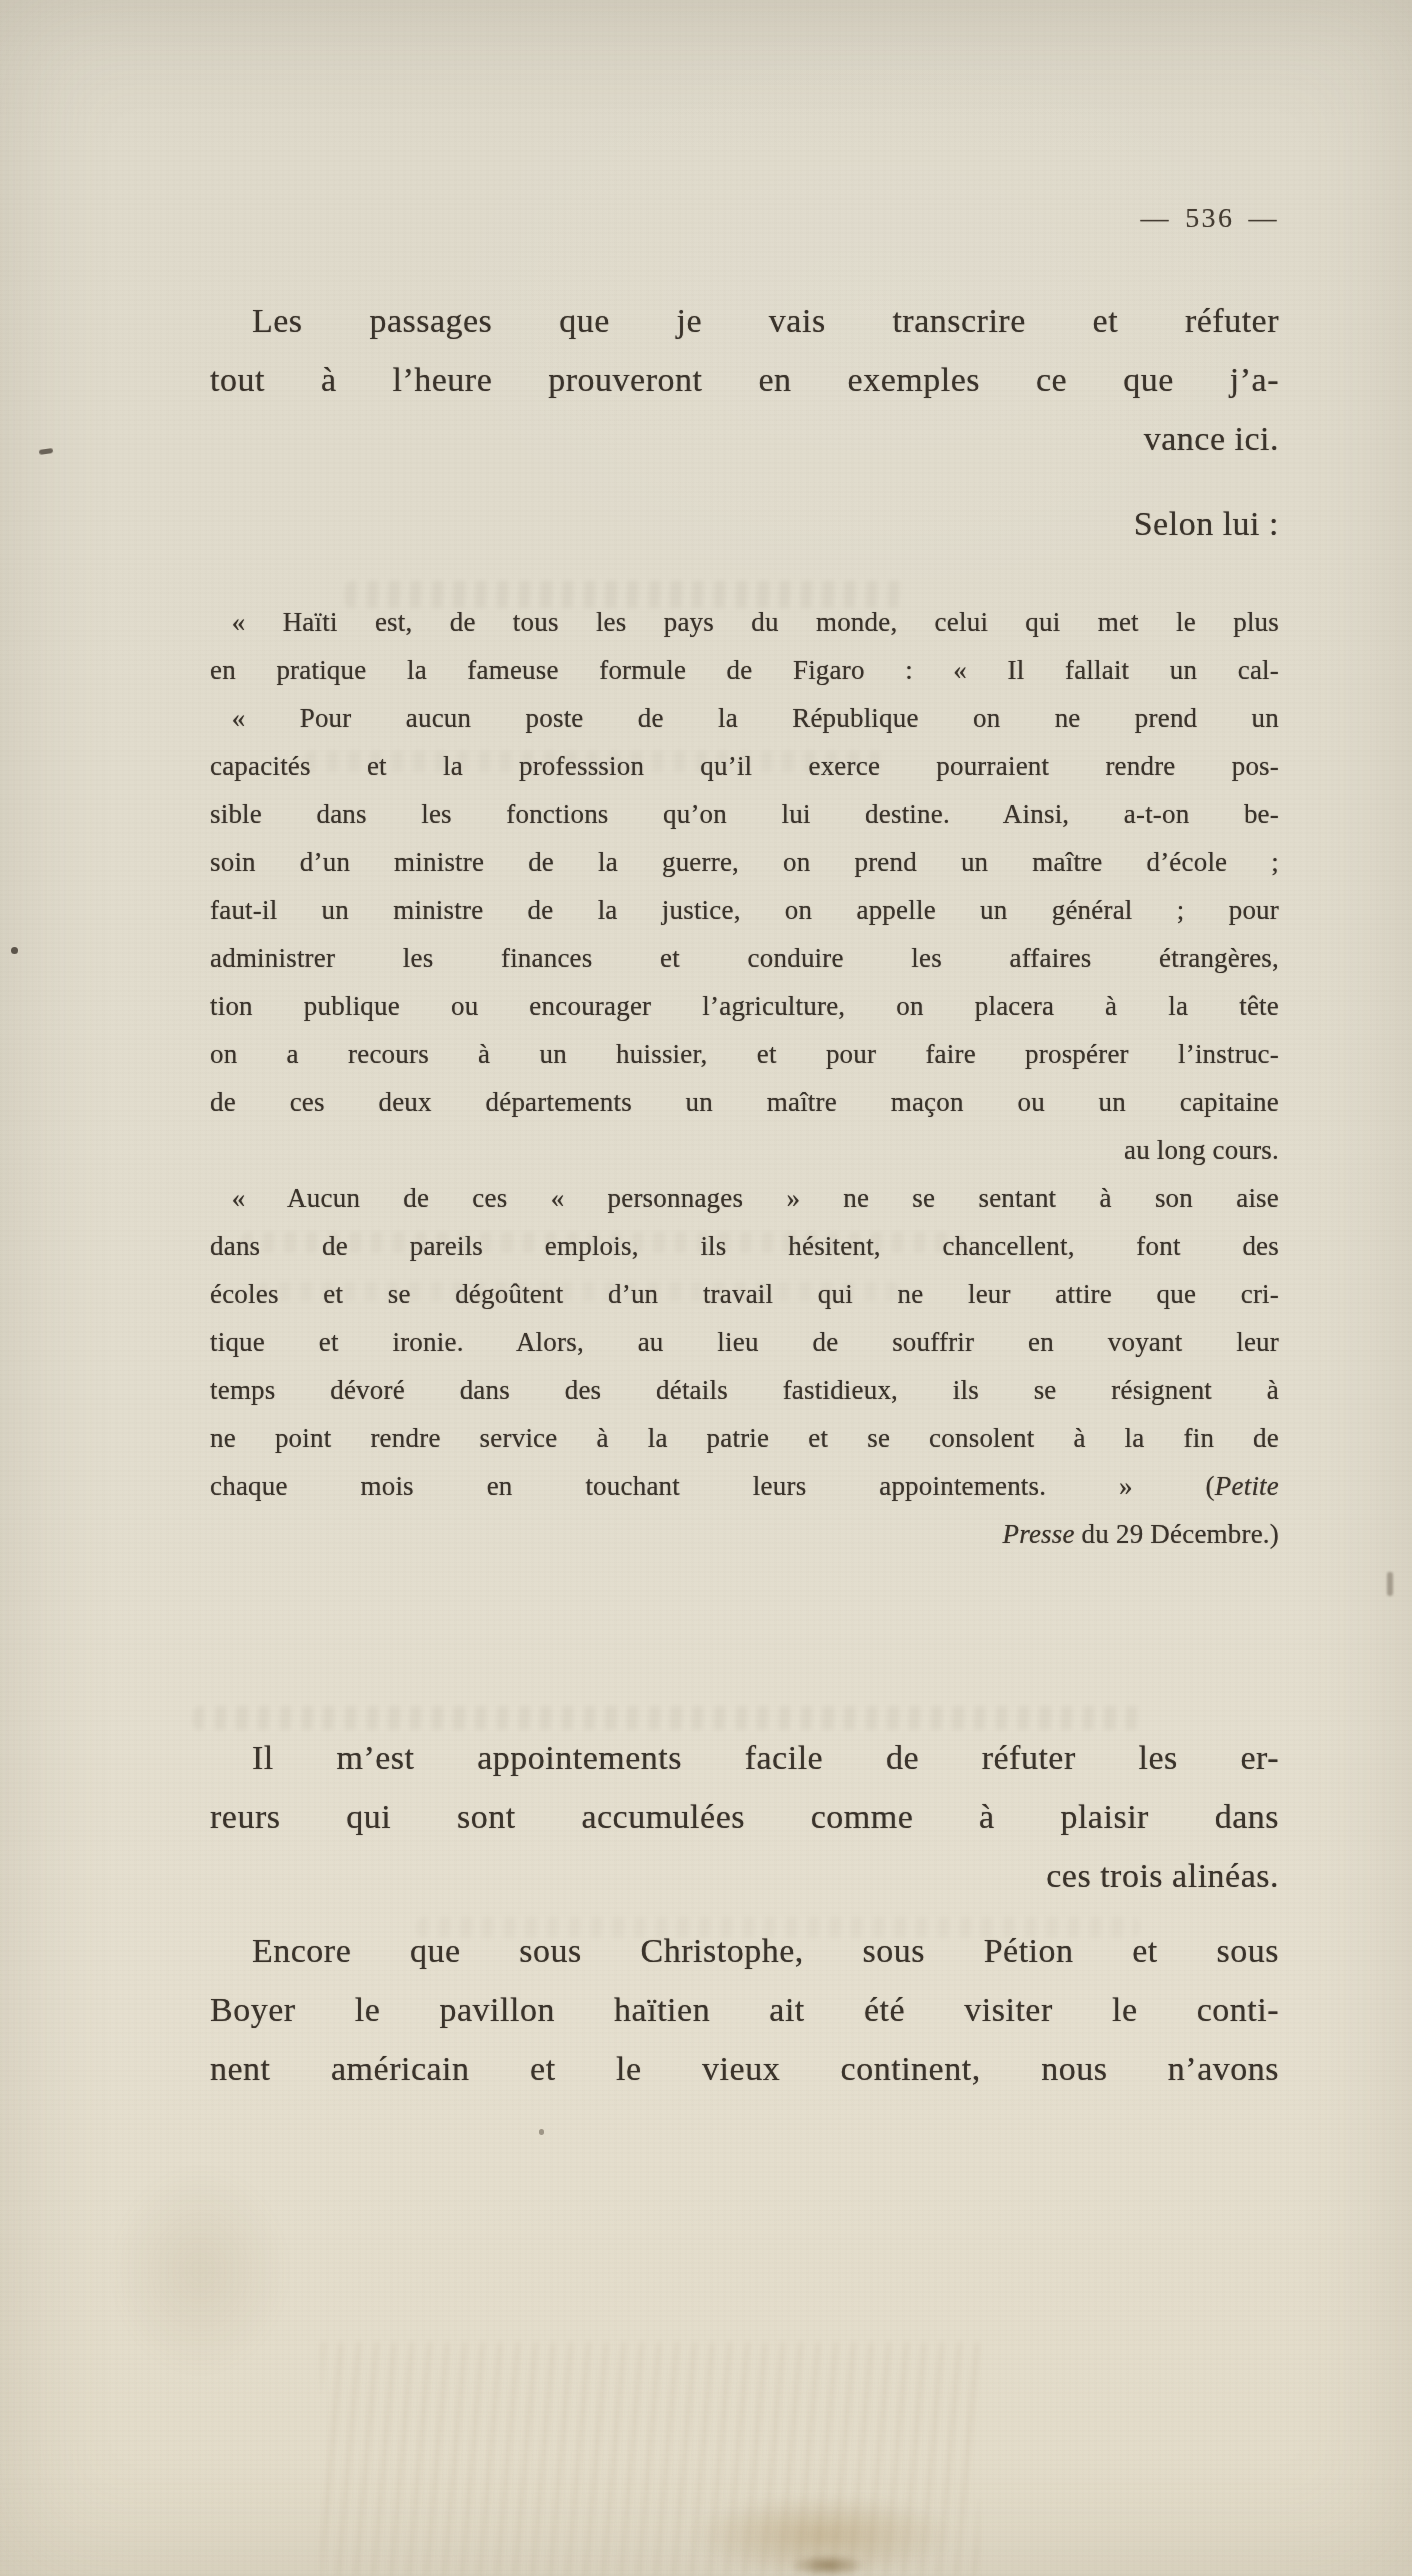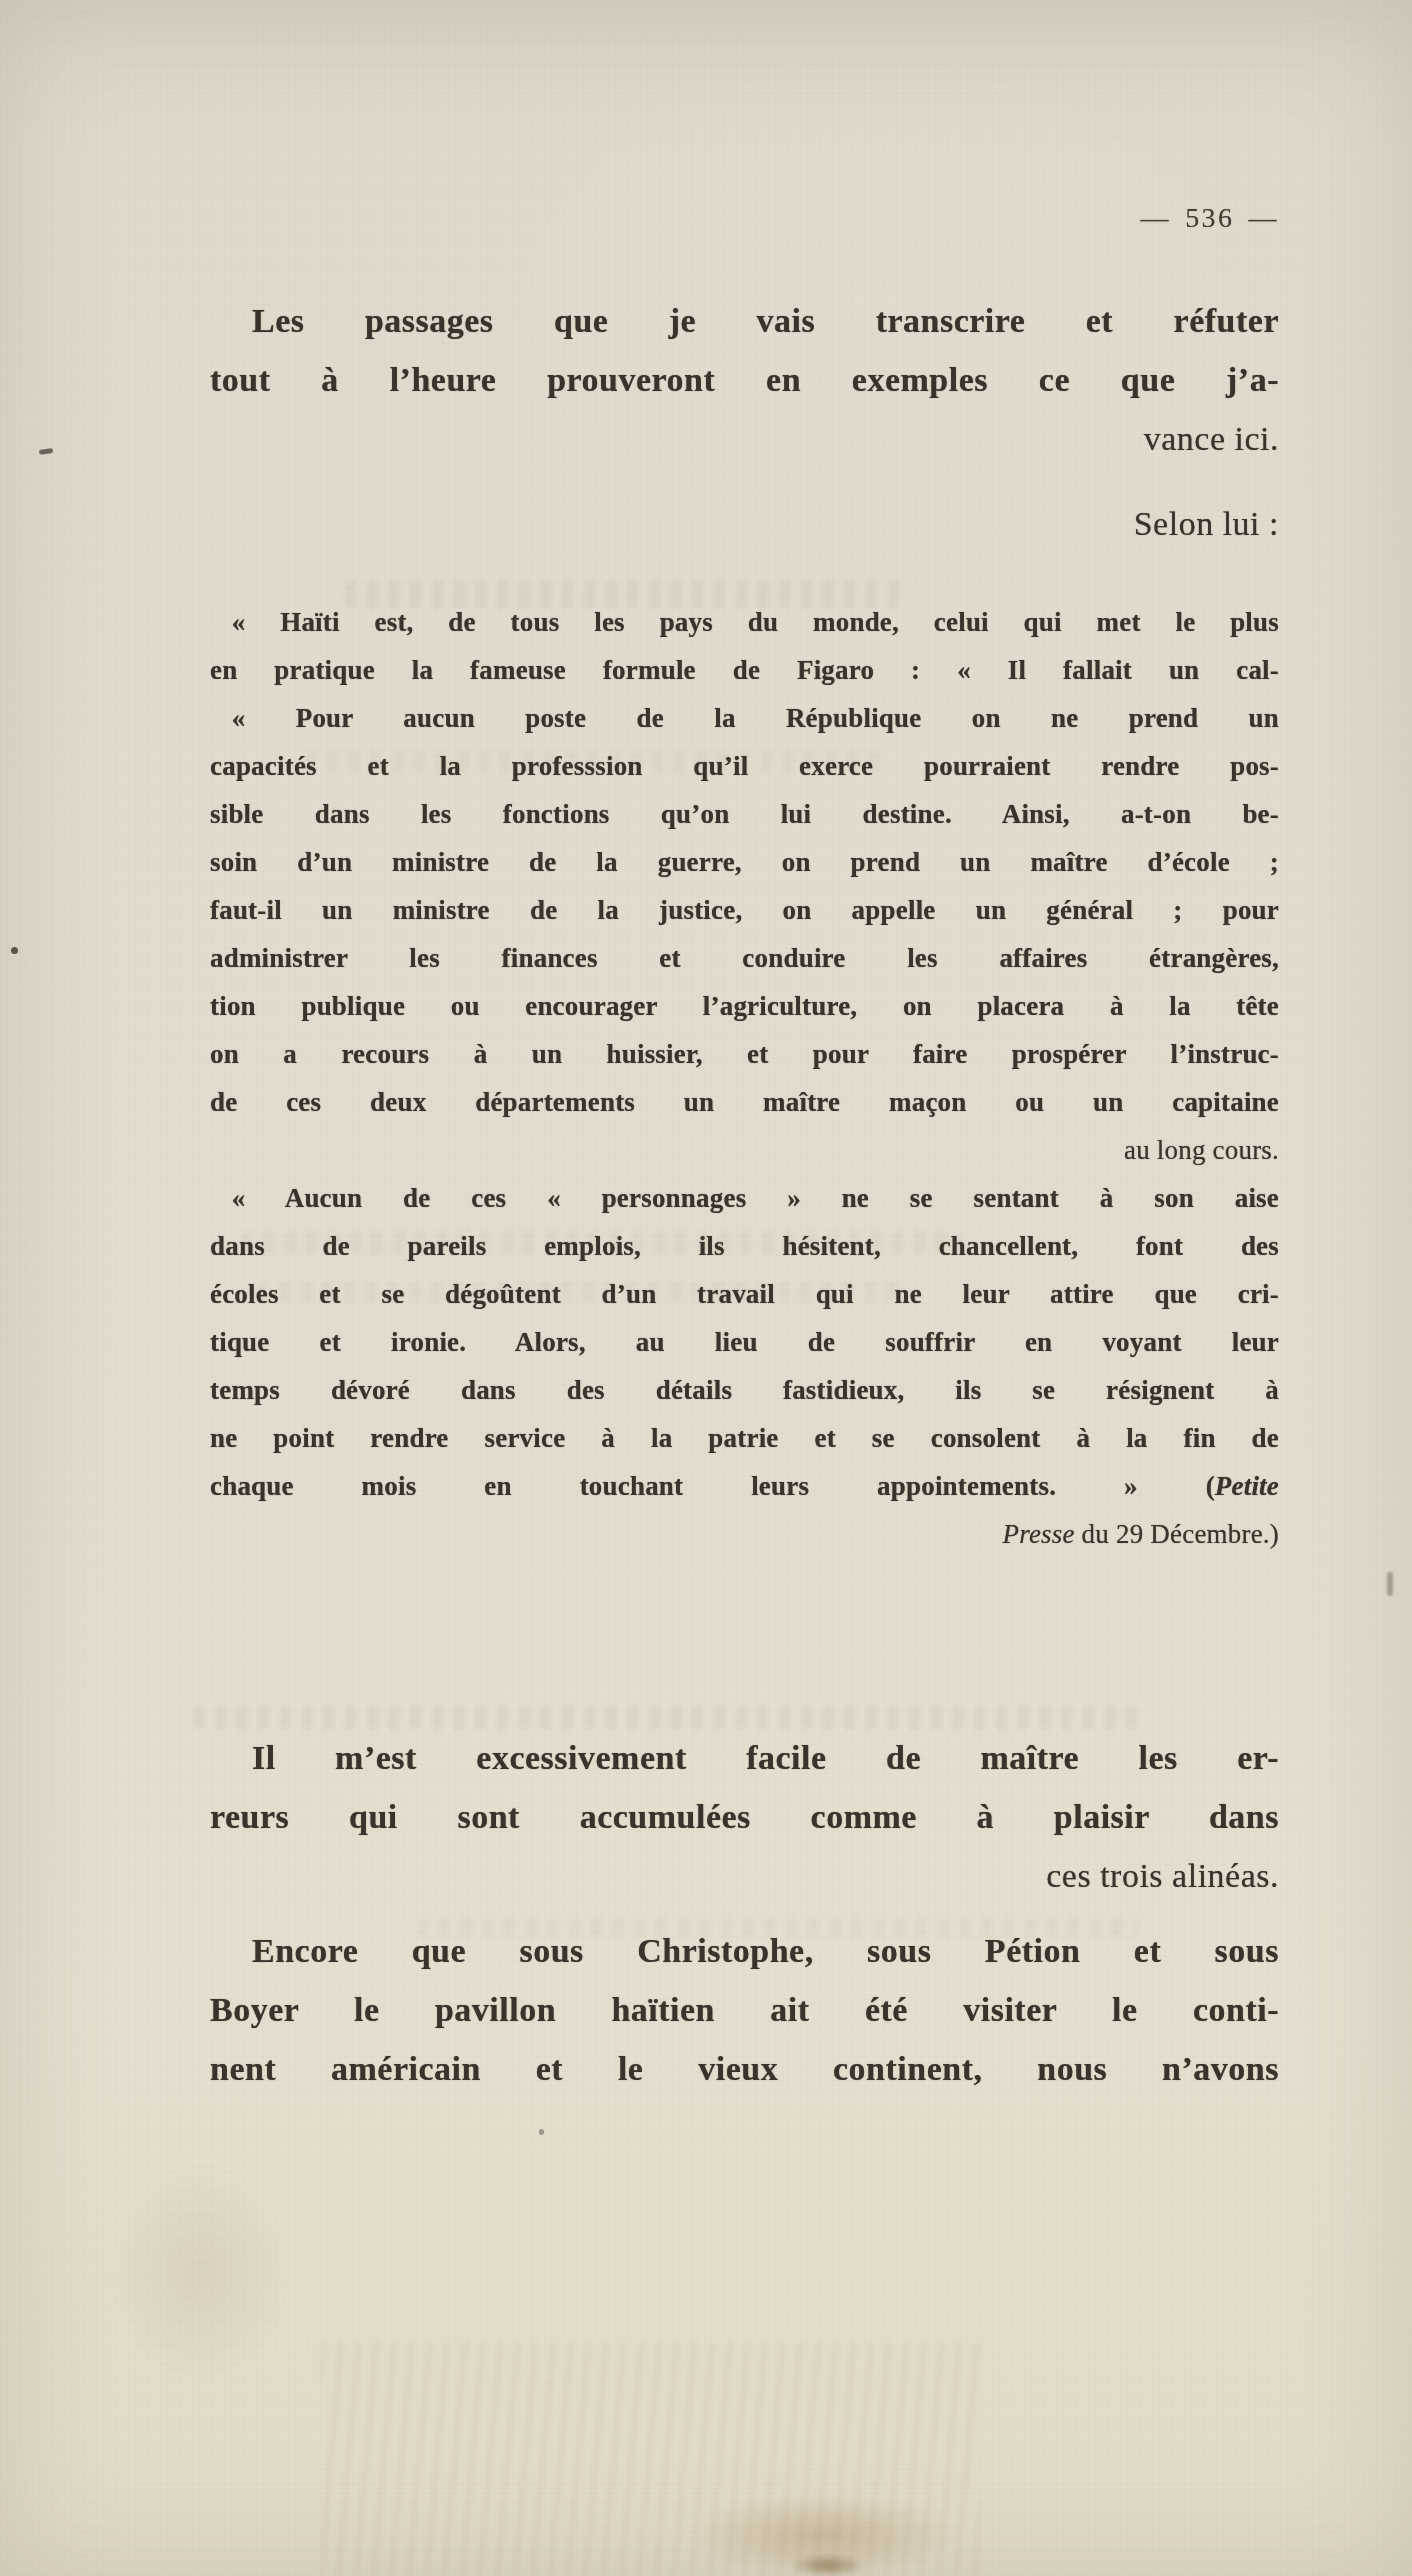--- a/index.html
+++ b/index.html
@@ -42,21 +42,21 @@
     word-spacing: 4.8px;
     color: #453d33;
     text-shadow: 0 0 0.8px rgba(69,61,51,0.5);
   }
 
   .line { display: block; }
 
   .b  { font-size: 34px; line-height: 59px; letter-spacing: 0.5px; }
   .q  { font-size: 27px; line-height: 48px; letter-spacing: 0.2px; }
 
-  .j  { text-align: justify; text-align-last: justify; text-justify: inter-word; font-weight: bold; }
+  .j  { text-align: justify; text-align-last: justify; text-justify: inter-word; }
   .l  { text-align: right; }
 
   .ind-b { text-indent: 42px; }
   .ind-q { text-indent: 21.7px; }
 
   .it { font-style: italic; }
 
   .intro  { top: 291px; }
   .selon  { top: 494px; }
   .quote  { top: 598px; }
@@ -160,21 +160,21 @@
     <div class="line q j">dans de pareils emplois, ils hésitent, chancellent, font des</div>
     <div class="line q j">écoles et se dégoûtent d’un travail qui ne leur attire que cri-</div>
     <div class="line q j">tique et ironie. Alors, au lieu de souffrir en voyant leur</div>
     <div class="line q j">temps dévoré dans des détails fastidieux, ils se résignent à</div>
     <div class="line q j">ne point rendre service à la patrie et se consolent à la fin de</div>
     <div class="line q j"><span>chaque mois en touchant leurs appointements. » (</span><span class="it">Petite</span></div>
     <div class="line q l"><span class="it">Presse</span><span> du 29 Décembre.)</span></div>
   </div>
 
   <div class="textblock refute">
-    <div class="line b j ind-b">Il m’est excessivement facile de maître les er-</div>
+    <div class="line b j ind-b">Il m’est appointements facile de réfuter les er-</div>
     <div class="line b j">reurs qui sont accumulées comme à plaisir dans</div>
     <div class="line b l">ces trois alinéas.</div>
   </div>
 
   <div class="textblock encore">
     <div class="line b j ind-b">Encore que sous Christophe, sous Pétion et sous</div>
     <div class="line b j">Boyer le pavillon haïtien ait été visiter le conti-</div>
     <div class="line b j">nent américain et le vieux continent, nous n’avons</div>
   </div>
 </div>

